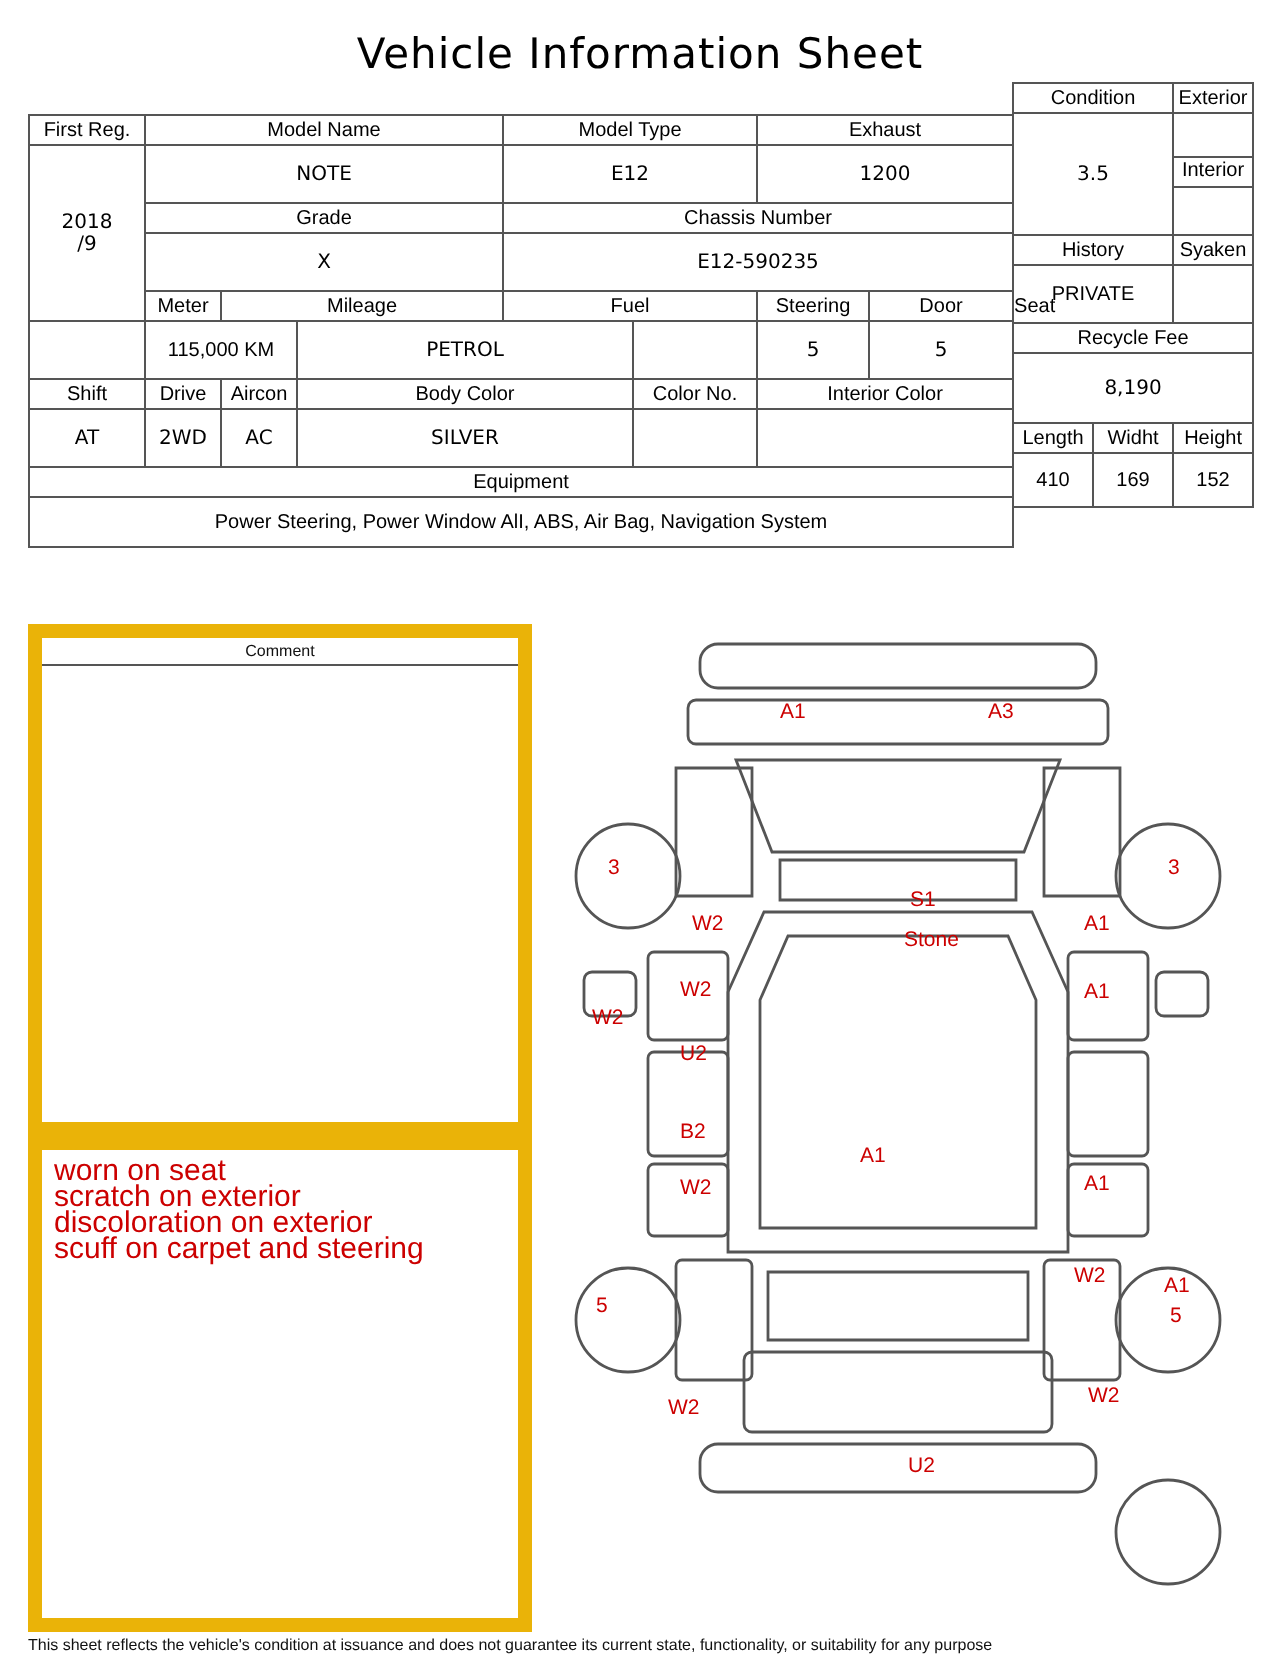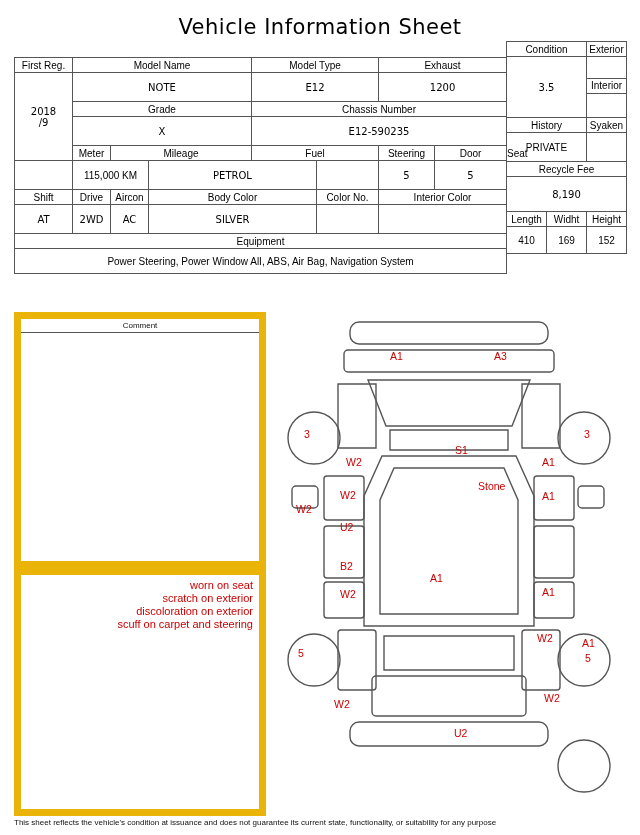--- a/index.html
+++ b/index.html
@@ -85,25 +85,24 @@
     box-sizing: border-box;
   }
   .panel-title {
     text-align: center;
     font-size: 8px;
     padding: 2px 0 2px;
     border-bottom: 1px solid #555;
     color: #111;
   }
   .note-list {
-    font-size: 11px;
+    font-size: 15px;
     color: #cc0000;
     padding: 4px 6px;
     line-height: 13px;
-    text-align: right;
   }
   .footer {
     position: absolute;
     left: 14px;
     top: 818px;
     width: 612px;
     font-size: 8px;
     color: #111;
     text-align: left;
   }
@@ -325,21 +324,21 @@
 
         <circle cx="312" cy="456" r="26"></circle>
       </g>
     </svg>
 
     <span class="dmark" style="left:118px; top:40px;">A1</span>
     <span class="dmark" style="left:222px; top:40px;">A3</span>
     <span class="dmark" style="left:32px; top:118px;">3</span>
     <span class="dmark" style="left:312px; top:118px;">3</span>
     <span class="dmark" style="left:183px; top:106px;margin-top:28px;">S1</span>
-    <span class="dmark" style="left:180px; top:170px;margin-left:26px;">Stone</span>
+    <span class="dmark" style="left:180px; top:154px;">Stone</span>
     <span class="dmark" style="left:74px; top:146px;">W2</span>
     <span class="dmark" style="left:270px; top:146px;">A1</span>
     <span class="dmark" style="left:68px; top:179px;">W2</span>
     <span class="dmark" style="left:24px; top:193px;">W2</span>
     <span class="dmark" style="left:270px; top:180px;">A1</span>
     <span class="dmark" style="left:68px; top:211px;">U2</span>
     <span class="dmark" style="left:68px; top:250px;">B2</span>
     <span class="dmark" style="left:158px; top:262px;">A1</span>
     <span class="dmark" style="left:68px; top:278px;">W2</span>
     <span class="dmark" style="left:270px; top:276px;">A1</span>

